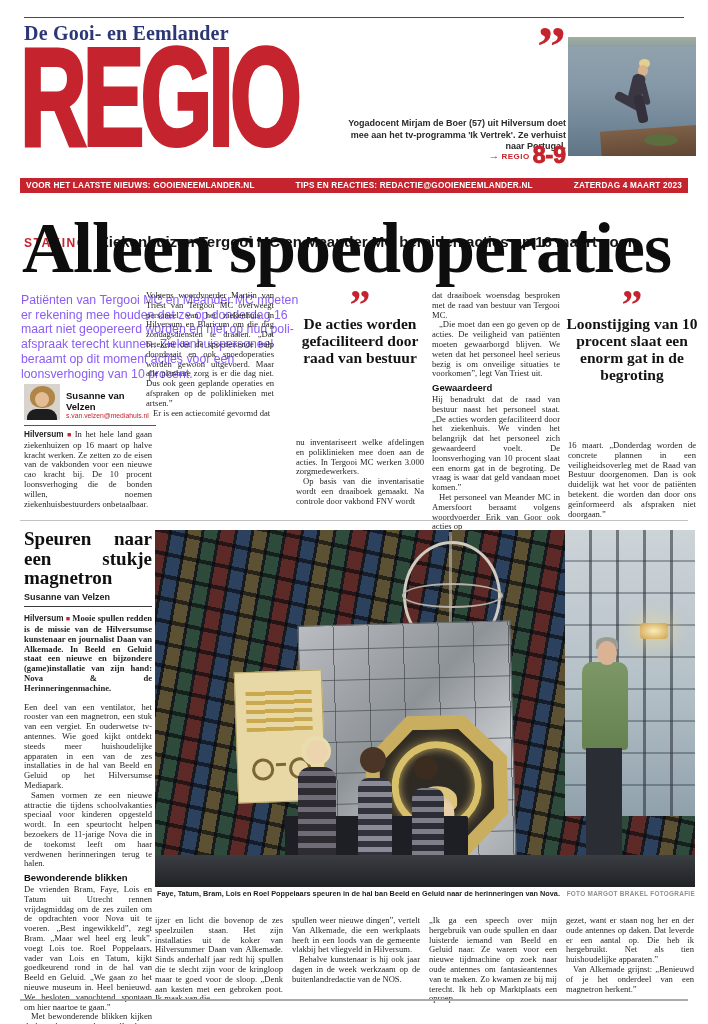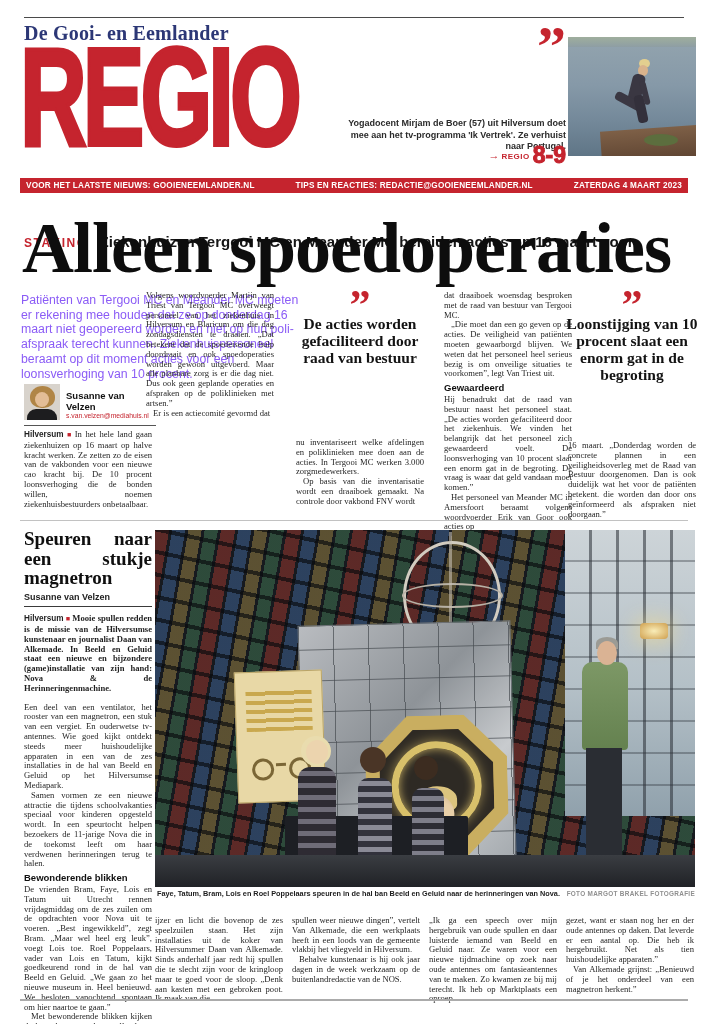--- a/index.html
+++ b/index.html
@@ -64,21 +64,21 @@
   .bt{font-size:8.6px;line-height:9.8px;text-align:justify;color:#1f1f1f;}
   .bt p{margin:0;}
   .bt p.ind{text-indent:7px;}
   .loc{font-family:"Liberation Sans",sans-serif;font-weight:bold;font-size:8.2px;}
   .sq{color:#c5242e;font-size:7px;margin:0 2px;}
   .subhead{font-family:"Liberation Sans",sans-serif;font-weight:bold;font-size:9.5px;color:#101010;margin:4px 0 2px;}
 
   .a1col1{left:24px;top:430px;width:128px;}
   .a1col2{left:146px;top:291px;width:128px;}
   .a1col3{left:296px;top:438px;width:128px;}
-  .a1col4{left:432px;top:291px;width:128px;margin-left:12px;}
+  .a1col4{left:432px;top:291px;width:128px;}
   .a1col5{left:568px;top:441px;width:128px;}
 
   .pq{text-align:center;}
   .pq1{left:293px;top:289px;width:134px;}
   .pq2{left:565px;top:289px;width:134px;}
   .pq-mark{font-weight:bold;font-size:42px;line-height:.8;color:#c5242e;height:26px;}
   .pq-text{font-weight:bold;font-size:15.5px;line-height:17px;color:#131313;}
 
   .divider{left:20px;width:668px;background:#c2c2c2;}
   .div1{top:520px;height:1px;}

